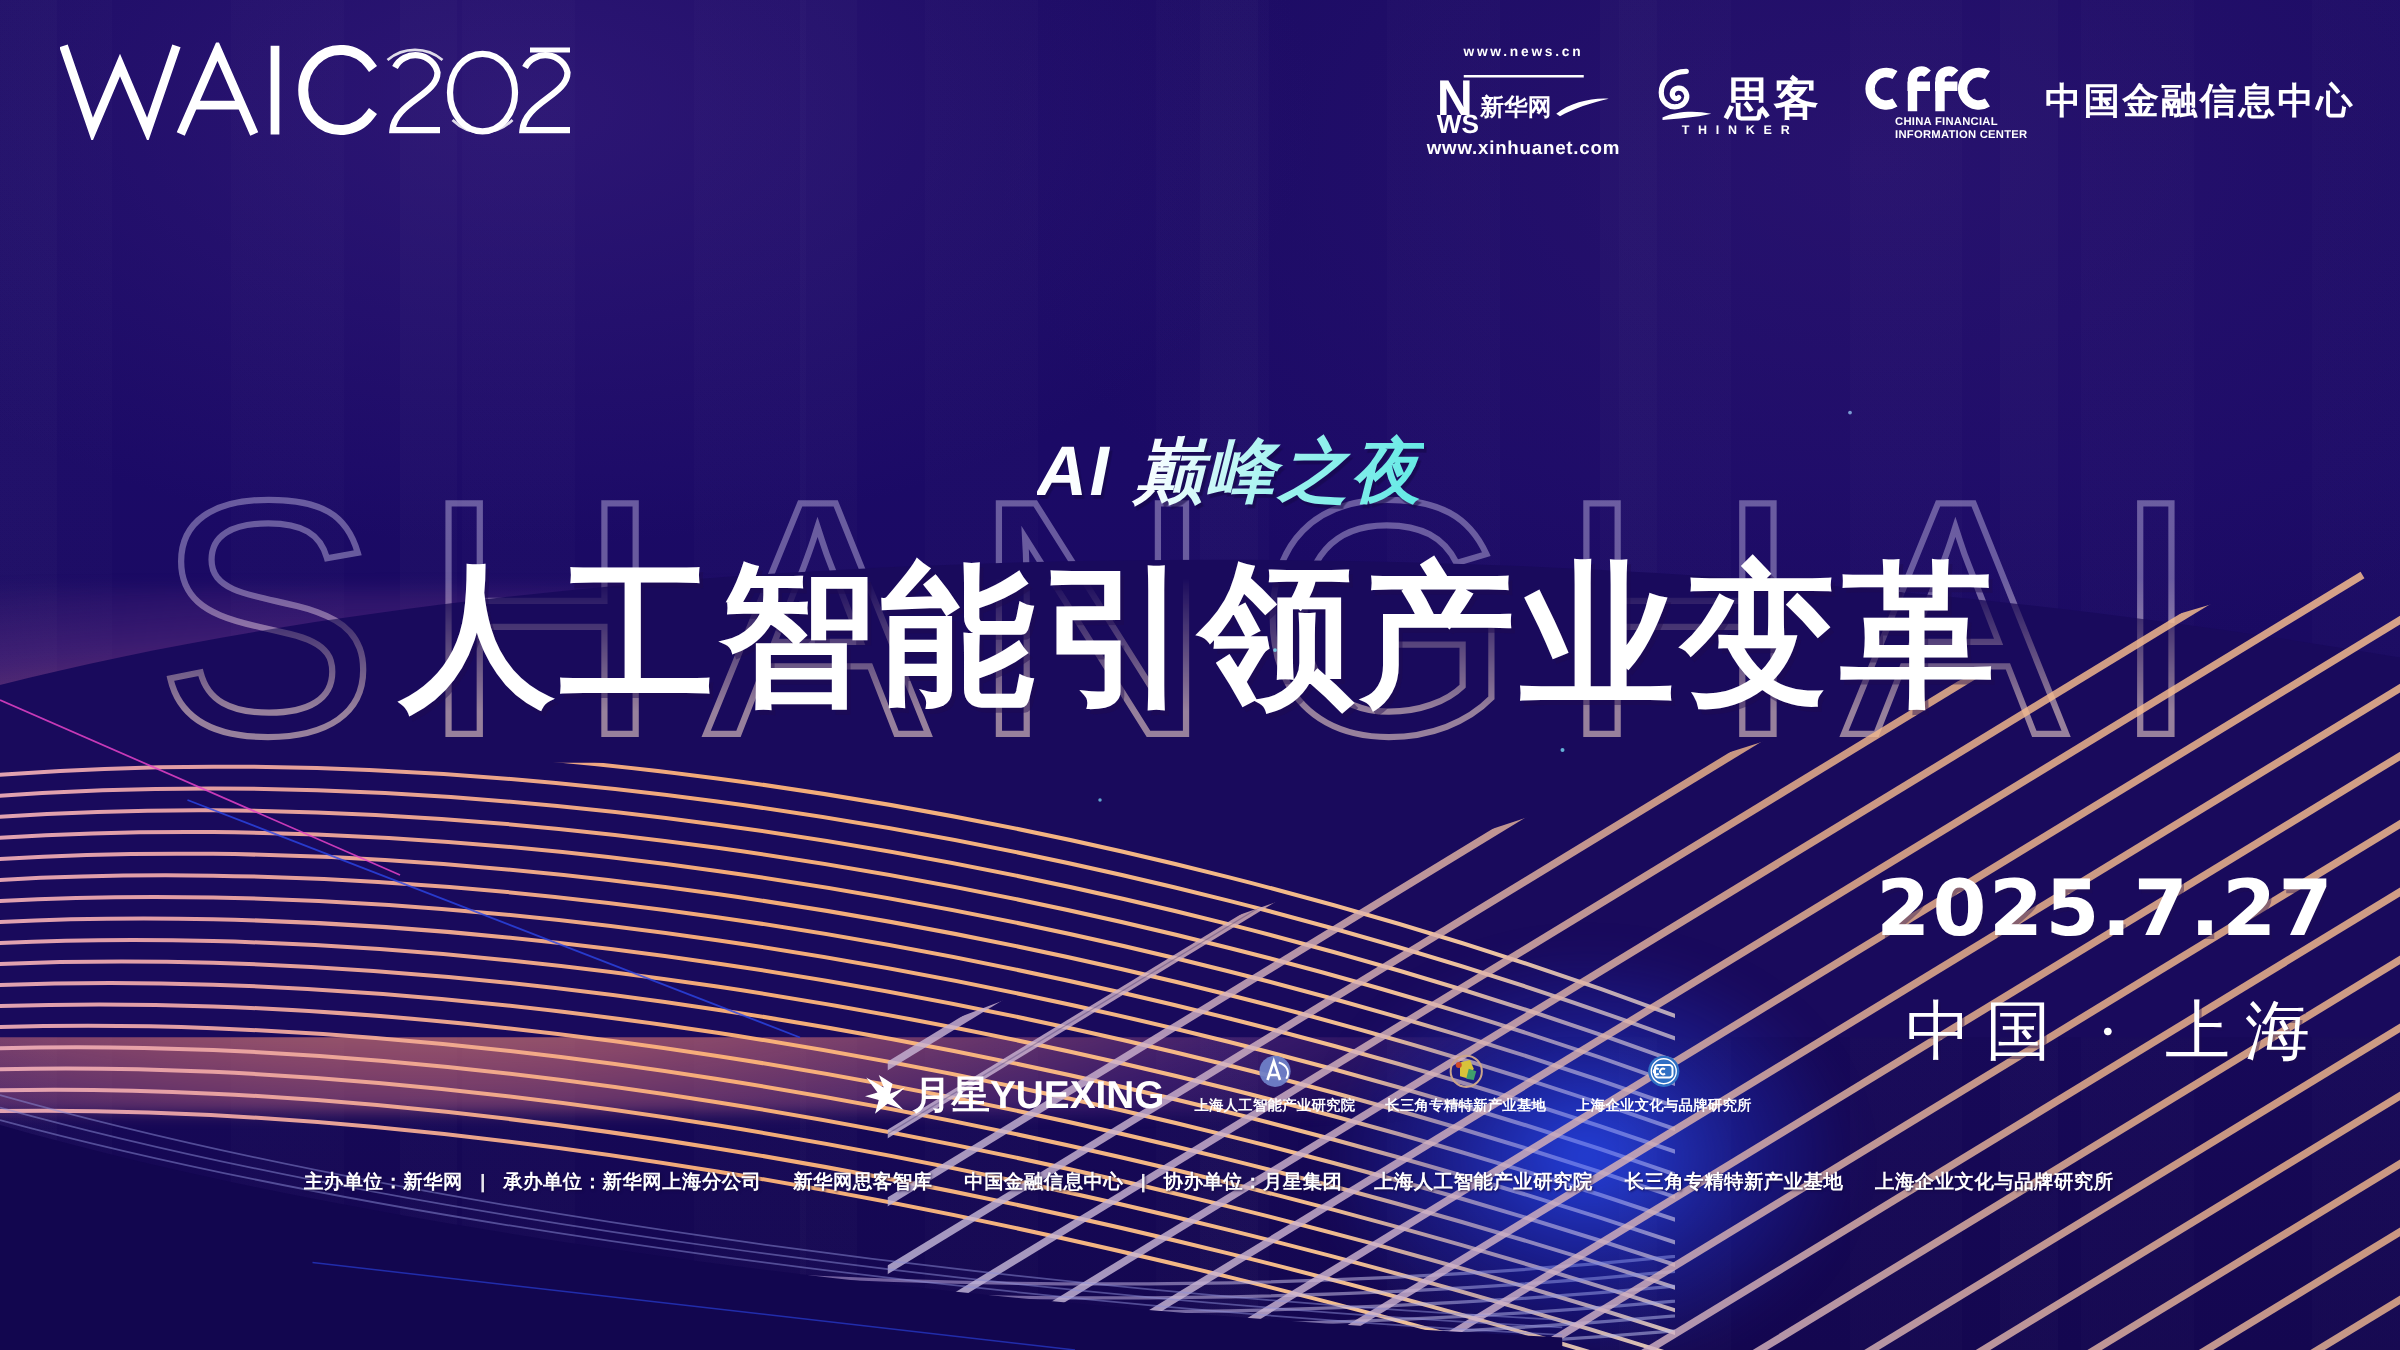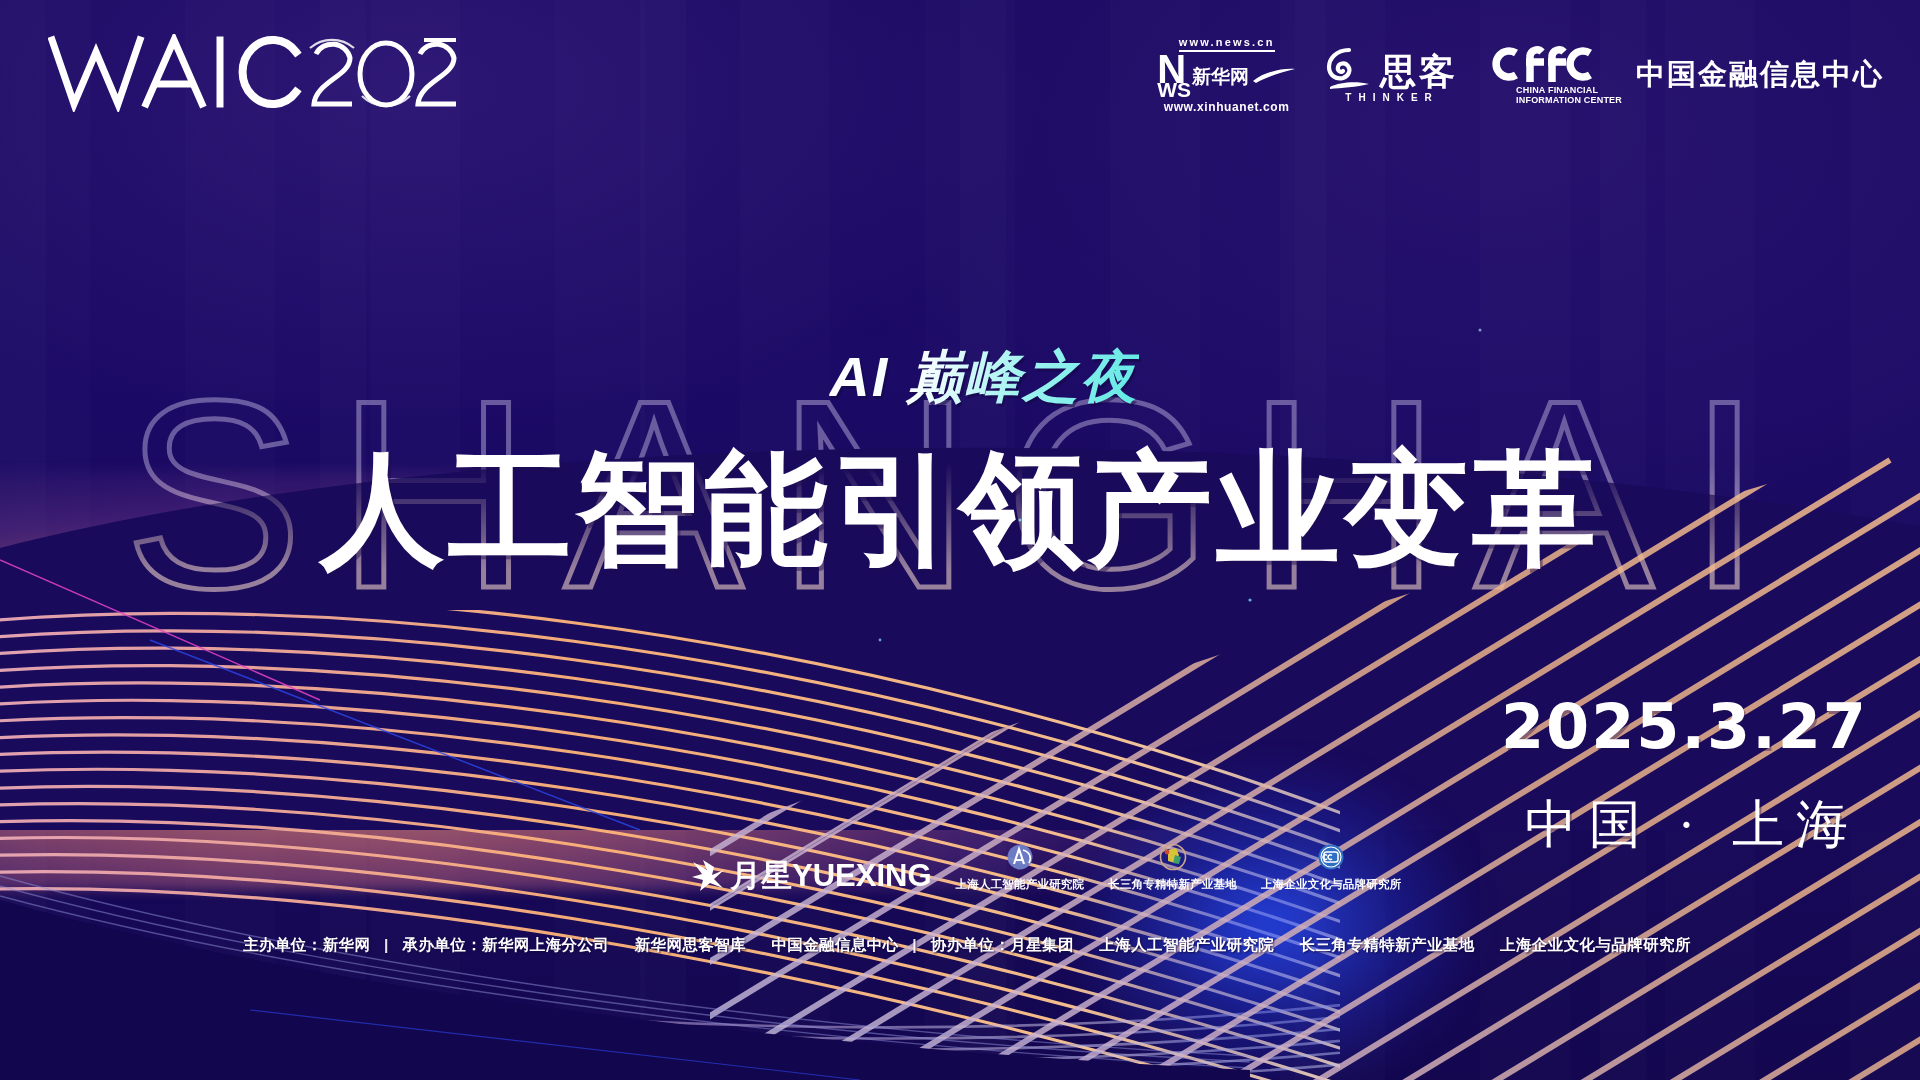--- a/index.html
+++ b/index.html
@@ -68,27 +68,27 @@
   .blue-glow{position:absolute;left:1060px;top:760px;width:420px;height:330px;
     background:radial-gradient(ellipse at 50% 50%, rgba(40,80,255,.78) 0%, rgba(30,50,200,.40) 42%, rgba(0,0,0,0) 72%);
     filter:blur(14px);}
 
   
   .waic{position:absolute;left:48px;top:34px;user-select:none;}
   .waic svg{display:block}
 
   .logorow{position:absolute;right:36px;top:36px;display:flex;align-items:center;gap:30px;}
   .logo-xinhua{display:flex;flex-direction:column;align-items:center;color:#fff;}
-  .xh-url{font-size:11px;letter-spacing:2.2px;font-weight:700;border-bottom:2px solid #fff;padding-bottom:2px;}
+  .xh-url{font-size:11px;letter-spacing:2.2px;font-weight:700;border-bottom:2px solid #fff;padding-bottom:12px;}
   .xh-main{display:flex;align-items:center;margin-top:2px;}
   .xh-N{font-size:40px;font-weight:900;line-height:.78;letter-spacing:-1px;font-family:"Liberation Sans",sans-serif;}
   .xh-cn{font-size:19px;font-weight:700;line-height:1.05;margin-left:1px;letter-spacing:0;}
   .xh-ws{font-size:21px;font-weight:900;line-height:.8;margin-top:-3px;}
   .xh-swoosh{width:44px;height:16px;margin-left:3px;}
-  .xh-url2{font-size:12px;letter-spacing:.6px;font-weight:700;margin-top:1px;}
+  .xh-url2{font-size:15px;letter-spacing:.6px;font-weight:700;margin-top:1px;}
 
   .logo-thinker{display:flex;flex-direction:column;align-items:center;color:#fff;}
   .tk-top{display:flex;align-items:flex-end;gap:8px;}
   .tk-cn{font-size:36px;font-weight:700;font-family:"Liberation Serif",serif;letter-spacing:3px;line-height:1;}
   .tk-en{font-size:10px;letter-spacing:7px;font-weight:700;margin-top:2px;}
 
   .logo-cfic{display:flex;align-items:center;gap:14px;color:#fff;}
   .cfic-mark{display:flex;flex-direction:column;}
   .cfic-sub{font-size:9px;font-weight:700;line-height:1.15;letter-spacing:.2px;margin-top:1px;margin-left:28px;}
   .cfic-cn{font-size:29px;font-weight:700;letter-spacing:2px;}
@@ -350,21 +350,21 @@
         <div class="cfic-sub">CHINA FINANCIAL</div>
         <div class="cfic-sub" style="margin-top:0">INFORMATION CENTER</div>
       </div>
       <div class="cfic-cn">中国金融信息中心</div>
     </div>
   </div>
 
   <div class="subtitle">AI 巅峰之夜</div>
   <div class="headline">人工智能引领产业变革</div>
 
-  <div class="date">2025.3.27</div>
+  <div class="date">2025.7.27</div>
   <div class="city">中国 · 上海</div>
 
   <div class="sponsors">
 
     <div class="sp">
       <svg width="40" height="34" viewBox="0 0 40 34">
         <path d="M3,4 L17,12 L13,2 L24,9 L22,17 L34,12 L24,21 L33,30 L20,25 L10,33 L13,22 L2,19 L12,16 Z" fill="#ffffff"></path>
       </svg>
       <div class="yx-text">月星YUEXING</div>
     </div>

